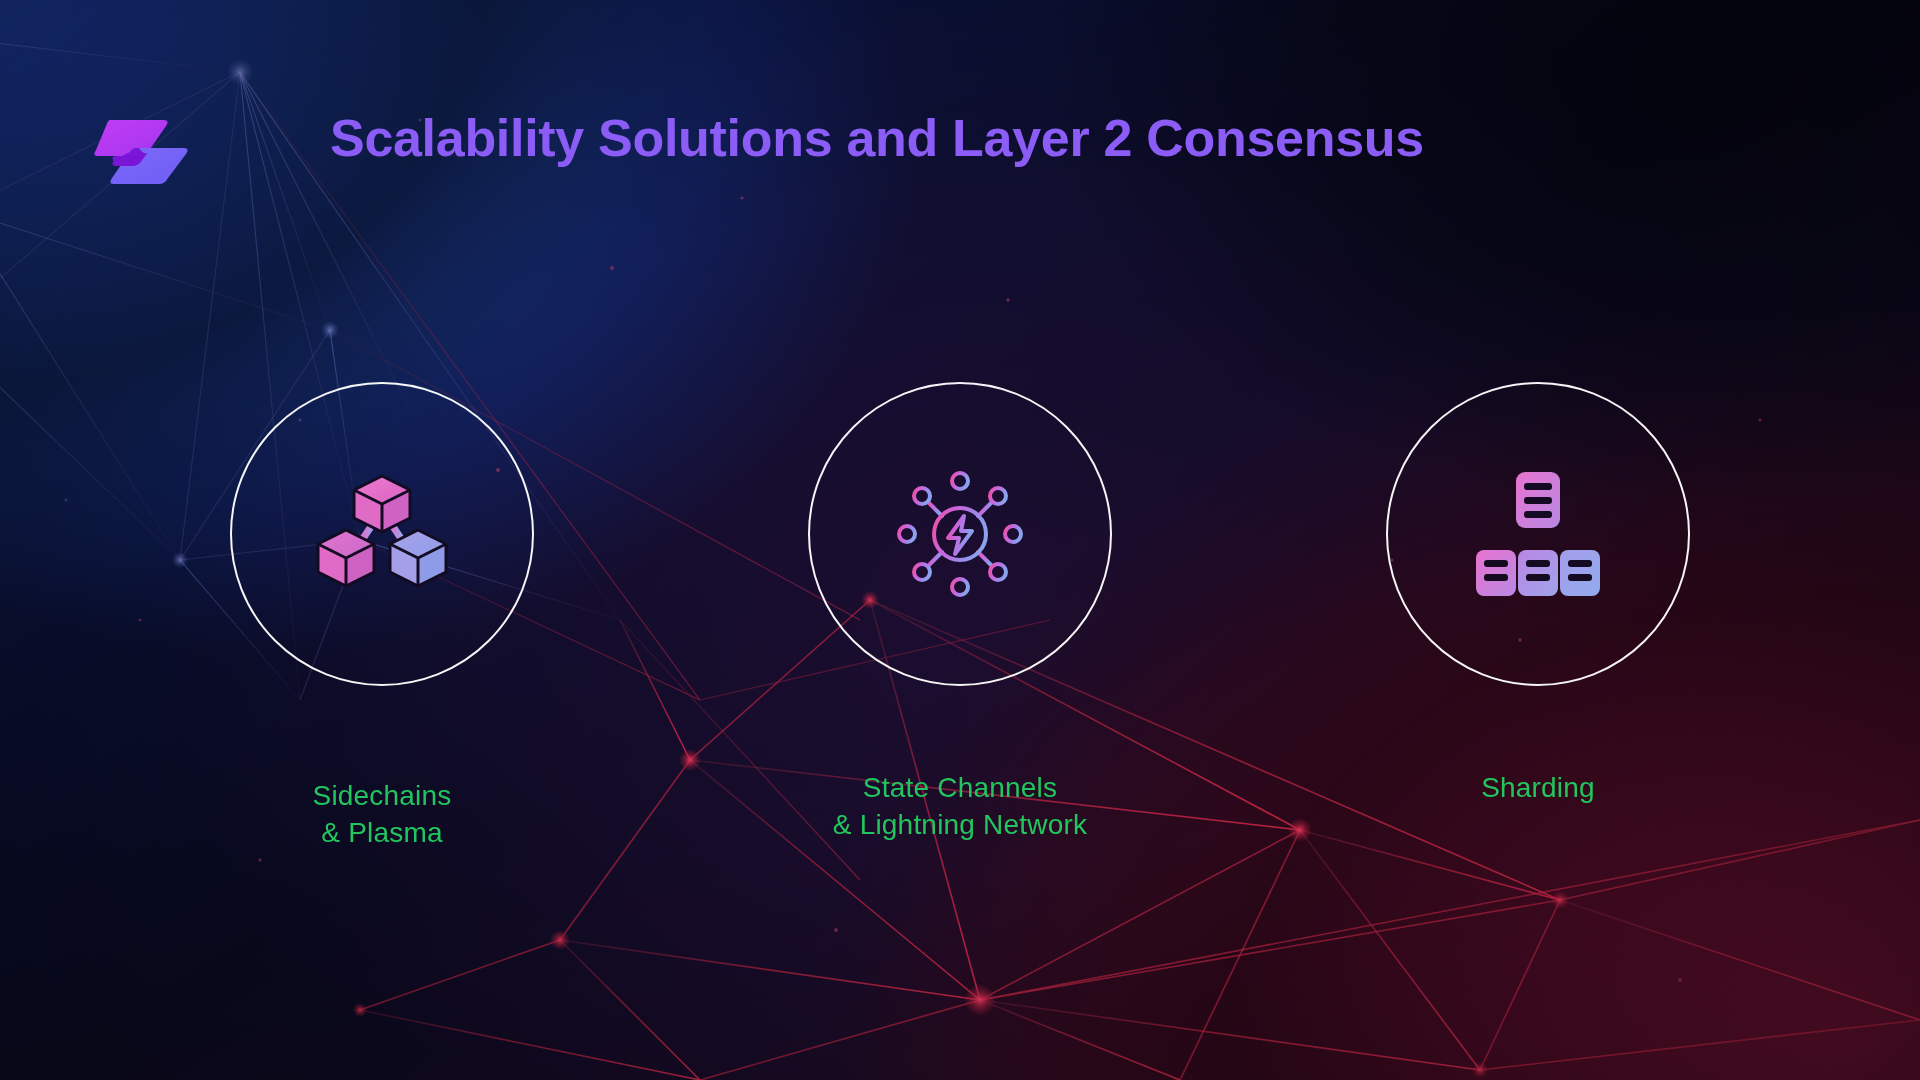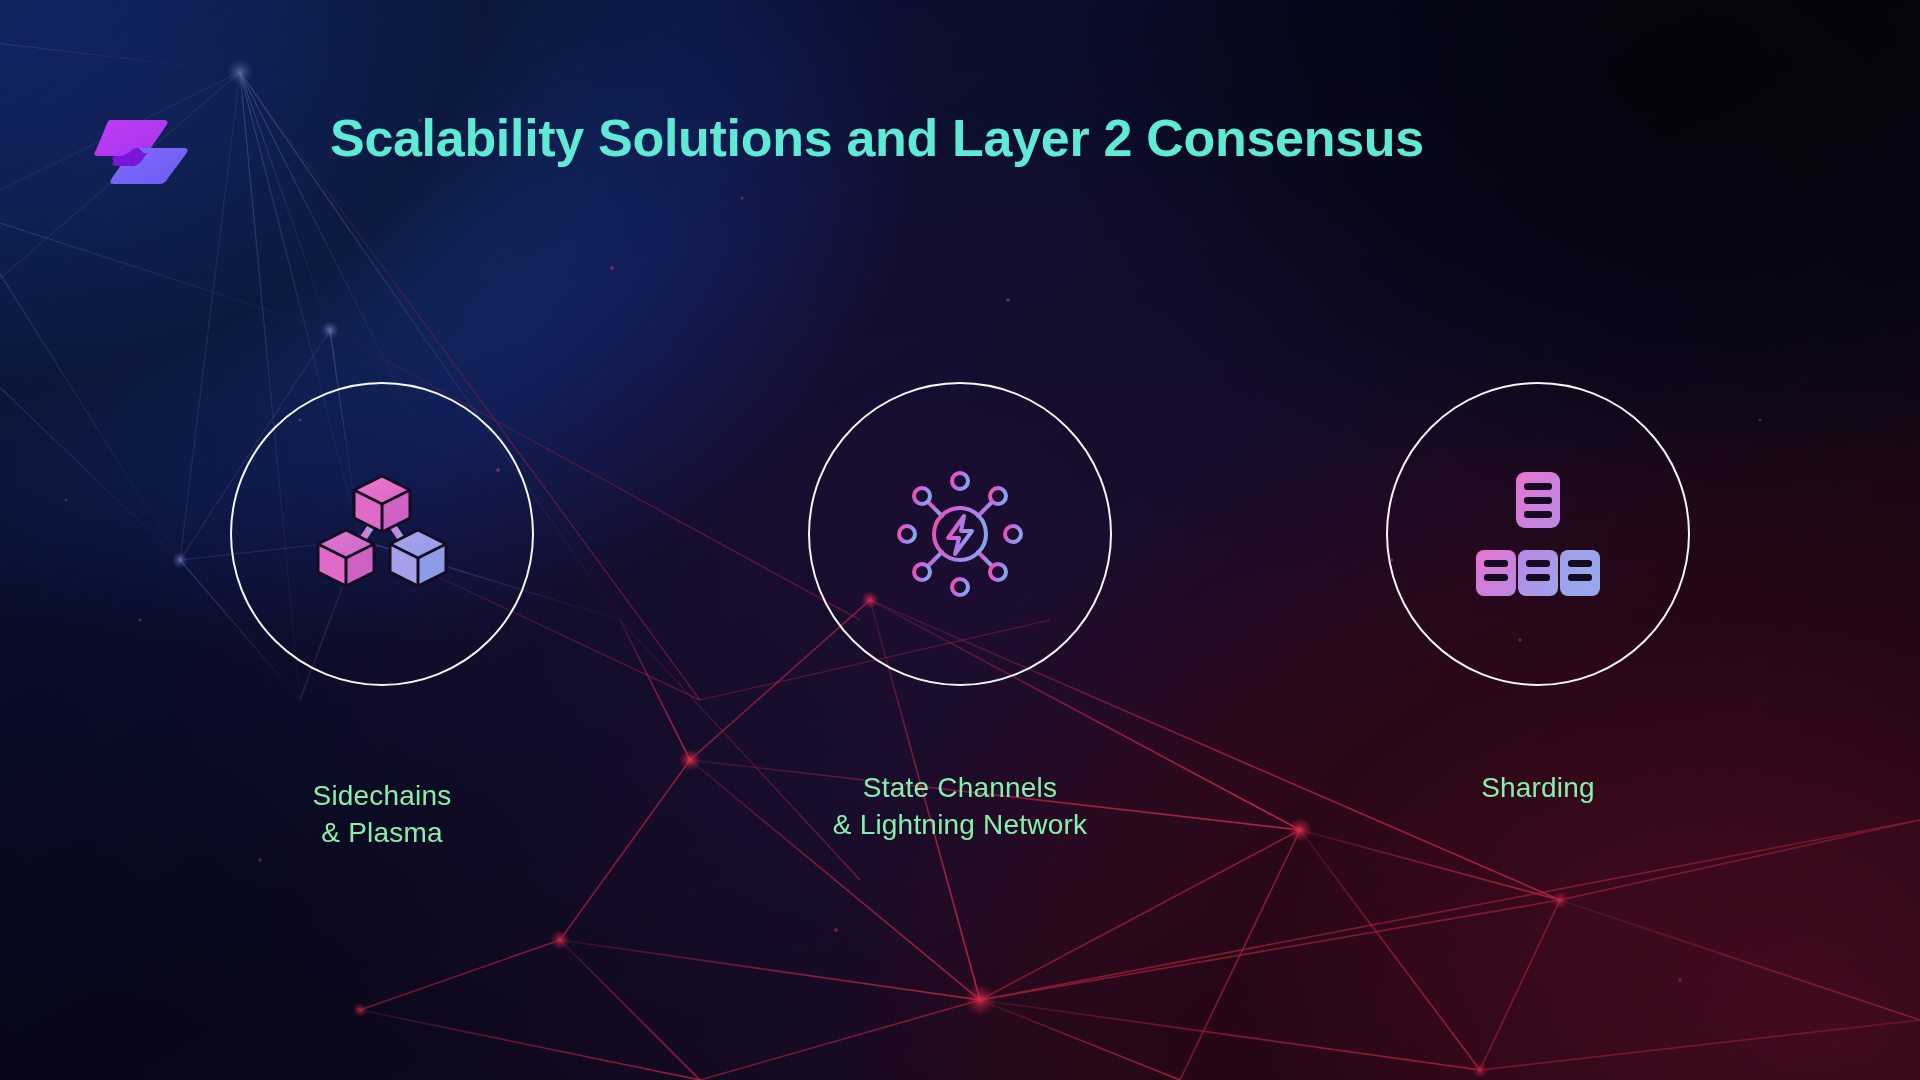--- a/index.html
+++ b/index.html
@@ -50,21 +50,21 @@
   }
   .logo svg { width: 100%; height: 100%; display: block; }
 
   
   .title {
     position: absolute;
     left: 330px;
     top: 108px;
     font-size: 52px;
     font-weight: 700;
-    color: #5eead4;
+    color: #8b5cf6;
     letter-spacing: -0.3px;
     white-space: nowrap;
   }
 
   
   .items {
     position: absolute;
     left: 0;
     top: 382px;
     width: 1920px;
@@ -86,21 +86,21 @@
     border: 2px solid rgba(255,255,255,0.96);
     display: flex;
     align-items: center;
     justify-content: center;
     box-sizing: border-box;
   }
   .circle svg { display: block; }
   .caption {
     margin-top: 92px;
     text-align: center;
-    color: #86efac;
+    color: #22c55e;
     font-size: 28px;
     font-weight: 400;
     line-height: 1.32;
     letter-spacing: 0.2px;
     white-space: pre-line;
   }
   .item-2 .caption { margin-top: 84px; }
   .item-3 .caption { margin-top: 84px; }
 </style>
 </head>

